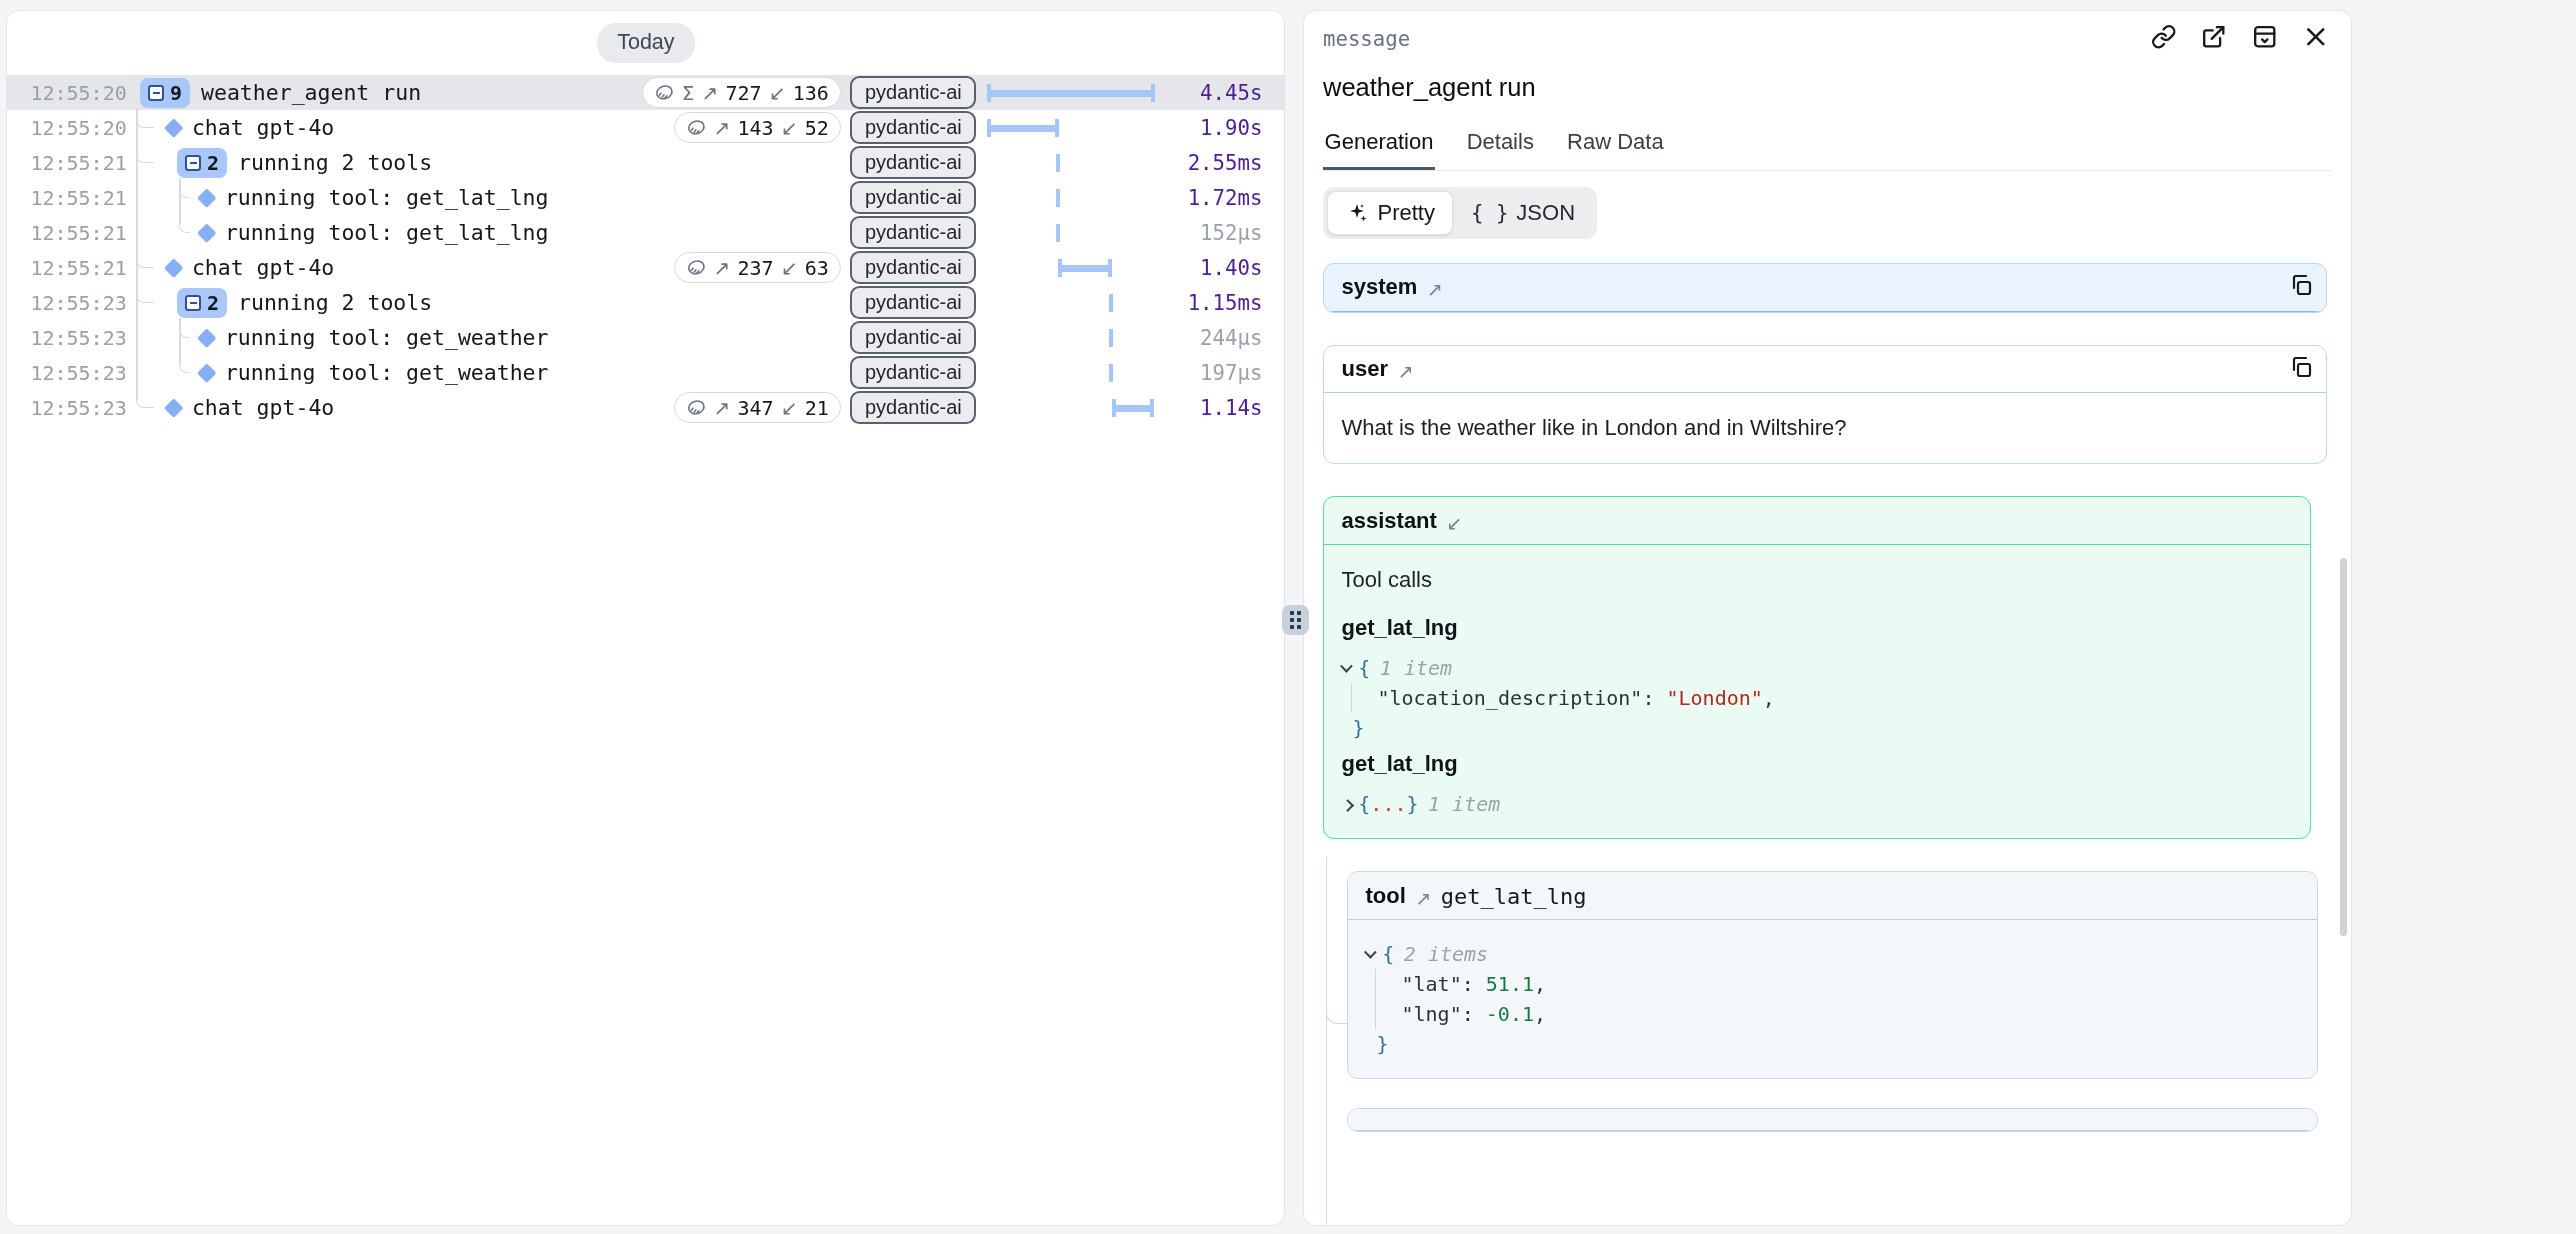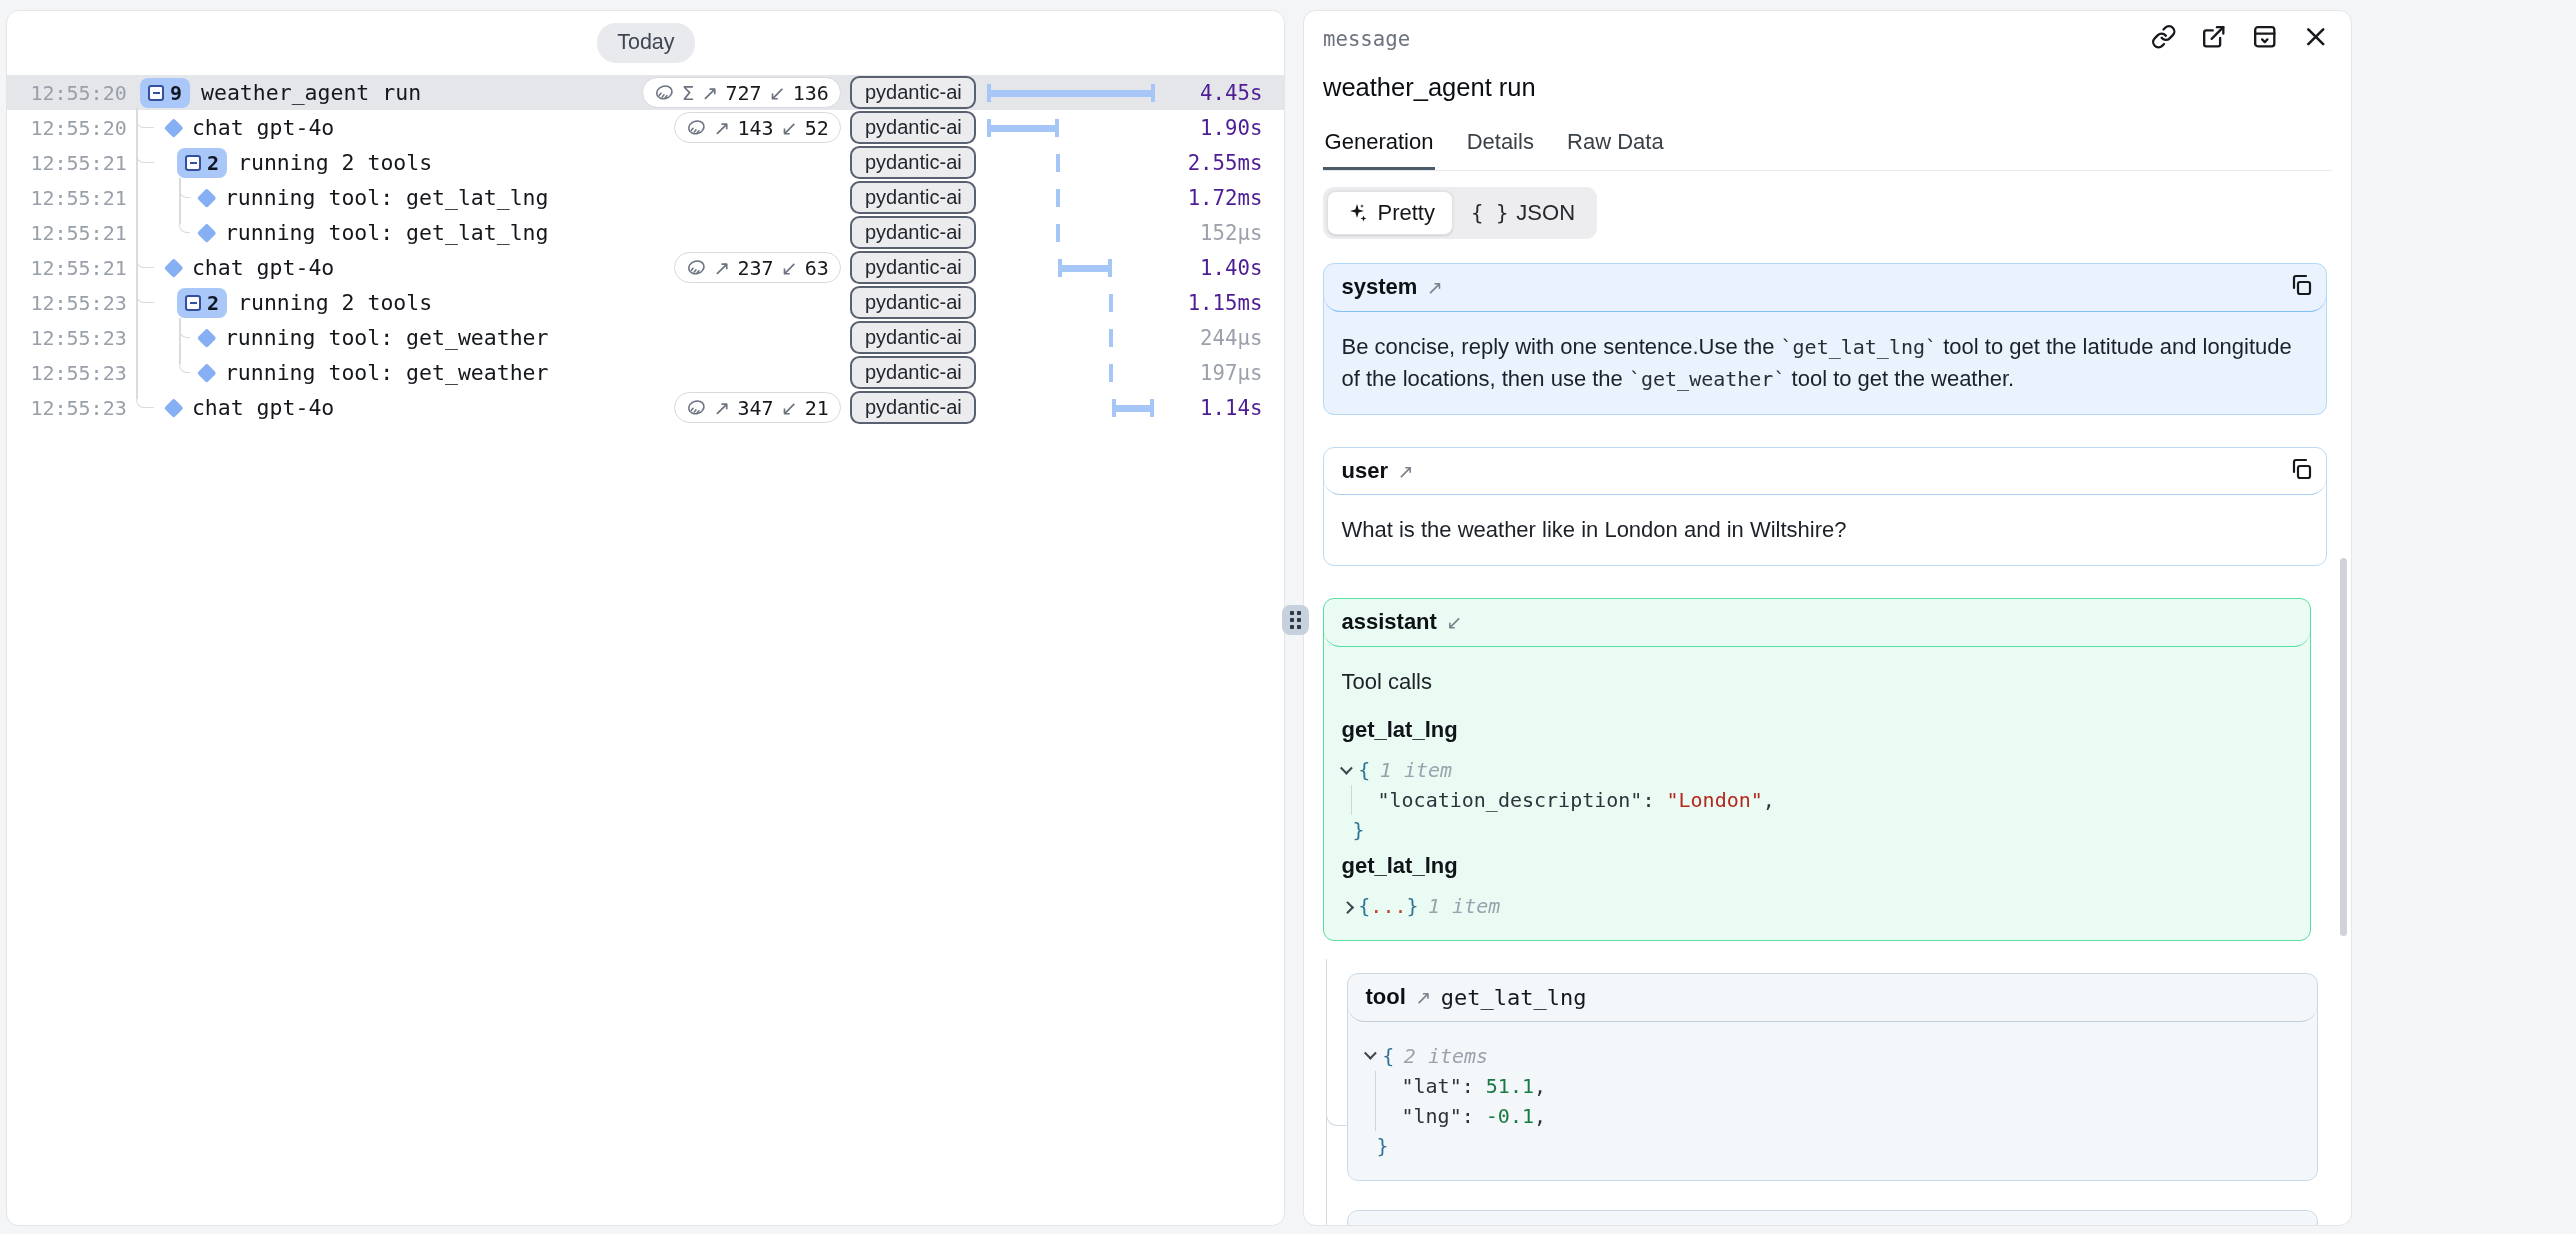--- a/index.html
+++ b/index.html
@@ -54,21 +54,21 @@
   .tabs { display:flex; gap:30px; margin:27px 19px 0 19px; border-bottom:1.6px solid #e8eaee; }
   .tab { font-size:22px; color:#3a4148; padding:0 1.6px 12.7px 1.6px; cursor:pointer; border-bottom:3.2px solid transparent; }
   .tab.active { color:#0d1014; border-bottom-color:#4b5a68; }
   .toggle { display:inline-flex; align-items:center; margin:16px 0 0 19px; background:#ededf0; border-radius:11px; padding:4px; }
   .tg { display:inline-flex; align-items:center; gap:8px; font-size:22px; color:#25292f; padding:8px 17.5px; border-radius:8.8px; cursor:pointer; }
   .tg.active { background:#fff; border:0.8px solid #e0e2e6; box-shadow:0 0.8px 2.4px rgba(0,0,0,.12); color:#141619; }
   .tg .braces { font-family:"DejaVu Sans Mono",monospace; font-size:20.7px; }
 
   .msgs { padding:24px 24px 0 19px; }
   .msg { border-radius:11px; border:1.6px solid; margin-bottom:32px; overflow:hidden; }
-  .msg-head { position:relative; display:flex; align-items:center; padding:10.3px 17.5px; border-bottom:1.6px solid;border-radius:16px; }
+  .msg-head { position:relative; display:flex; align-items:flex-end; padding:10.3px 17.5px; border-bottom:1.6px solid; }
   .role { font-size:22px; font-weight:bold; color:#0d1014; }
   .dirarrow { margin-left:9.5px; font-size:19px; color:#7b828c; font-family:"DejaVu Sans",sans-serif; }
   .copybtn { position:absolute; right:11px; top:8px; width:29px; height:29px; background:none; border:none; cursor:pointer; color:#17191d; }
   .msg-body { padding:19px 17.5px; font-size:22px; color:#1c2128; line-height:1.45; }
   .msg.system { background:#e9f2fd; border-color:#b1d9f9; } .msg.system .msg-head { border-color:#7fc0f3; }
   .msg.user { background:#fff; border-color:#bedaf3; } .msg.user .msg-head { border-color:#abd0ef; }
   .msg.assistant { background:#e9fbf2; border-color:#57dea2; margin-right:16px; } .msg.assistant .msg-head { border-color:#57dea2; }
   .msg.tool { background:#f4f7fa; border-color:#ccd9e4; margin-bottom:0; } .msg.tool .msg-head { border-color:#c0d0dc; background:#f4f7fa; }
   code.tick { font-family:"DejaVu Sans Mono",monospace; font-size:20px; color:#282d33; }
   .toolcalls-label { margin-bottom:16px; }
@@ -368,21 +368,20 @@
         <div class="msg-head">
           <span class="role">system</span>
           <span class="dirarrow">↗</span>
           <button class="copybtn">
             <svg width="24" height="24" viewBox="0 0 24 24" fill="none" stroke="currentColor" stroke-width="2.2" stroke-linecap="round" stroke-linejoin="round">
                 <rect x="9" y="9" width="12" height="12" rx="2"></rect>
                 <path d="M5 15V5a2 2 0 0 1 2-2h10"></path>
               </svg>
           </button>
         </div>
-        <div class="msg-body" id="system-body"><span>Be concise, reply with one sentence.Use the </span><code class="tick">`get_lat_lng`</code><span> tool to get the latitude and longitude of the locations, then use the </span><code class="tick">`get_weather`</code><span> tool to get the weather.</span></div>
       </div>
 
       <div class="msg user">
         <div class="msg-head">
           <span class="role">user</span>
           <span class="dirarrow">↗</span>
           <button class="copybtn">
             <svg width="24" height="24" viewBox="0 0 24 24" fill="none" stroke="currentColor" stroke-width="2.2" stroke-linecap="round" stroke-linejoin="round">
                 <rect x="9" y="9" width="12" height="12" rx="2"></rect>
                 <path d="M5 15V5a2 2 0 0 1 2-2h10"></path>

